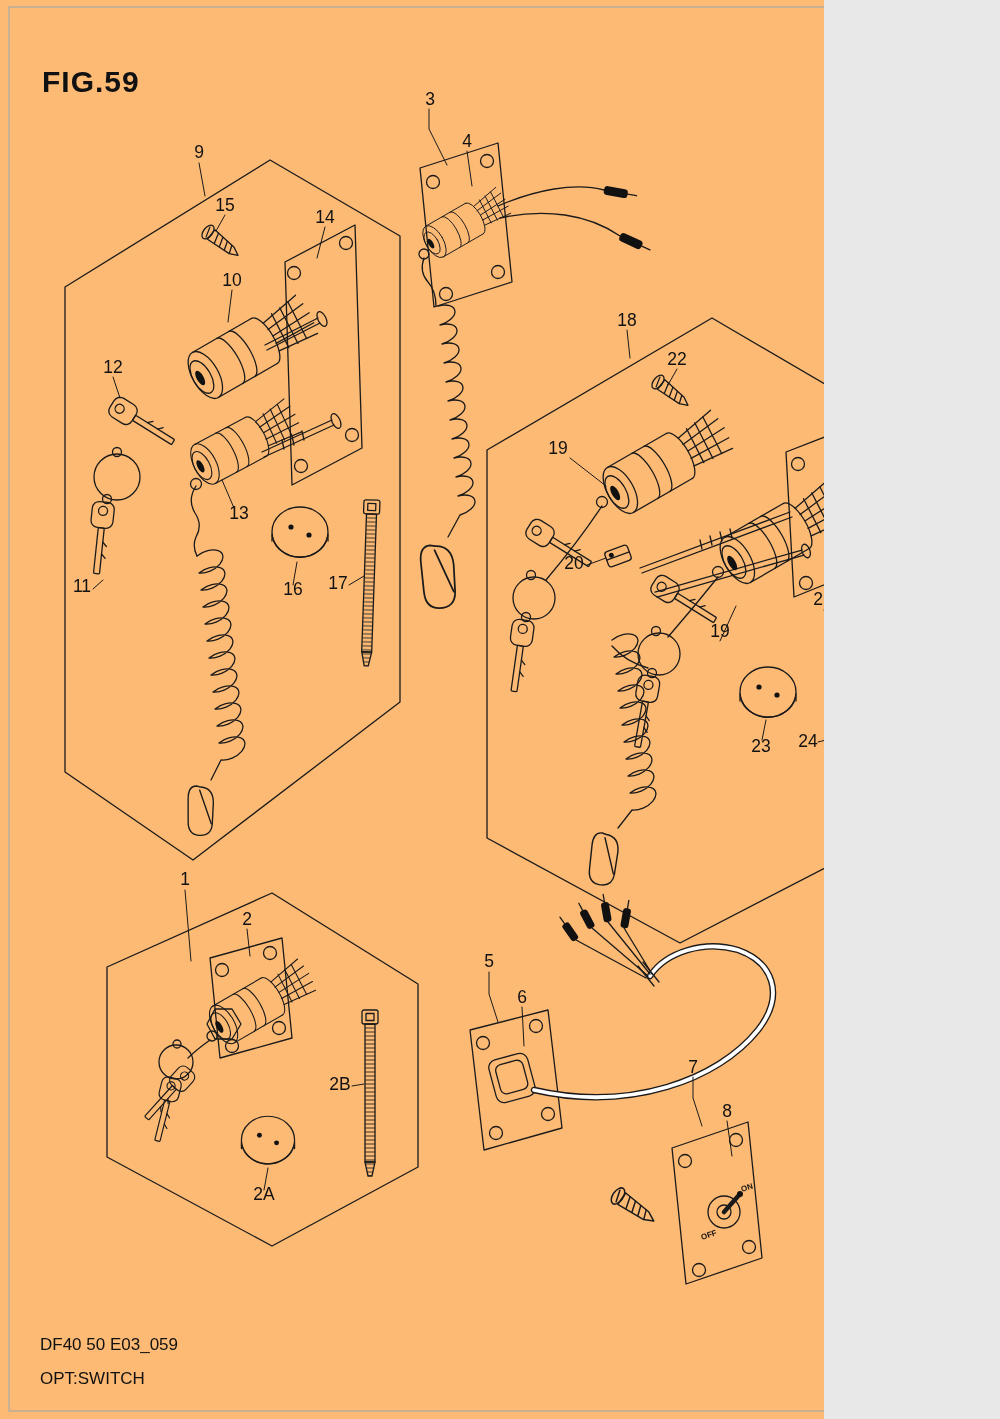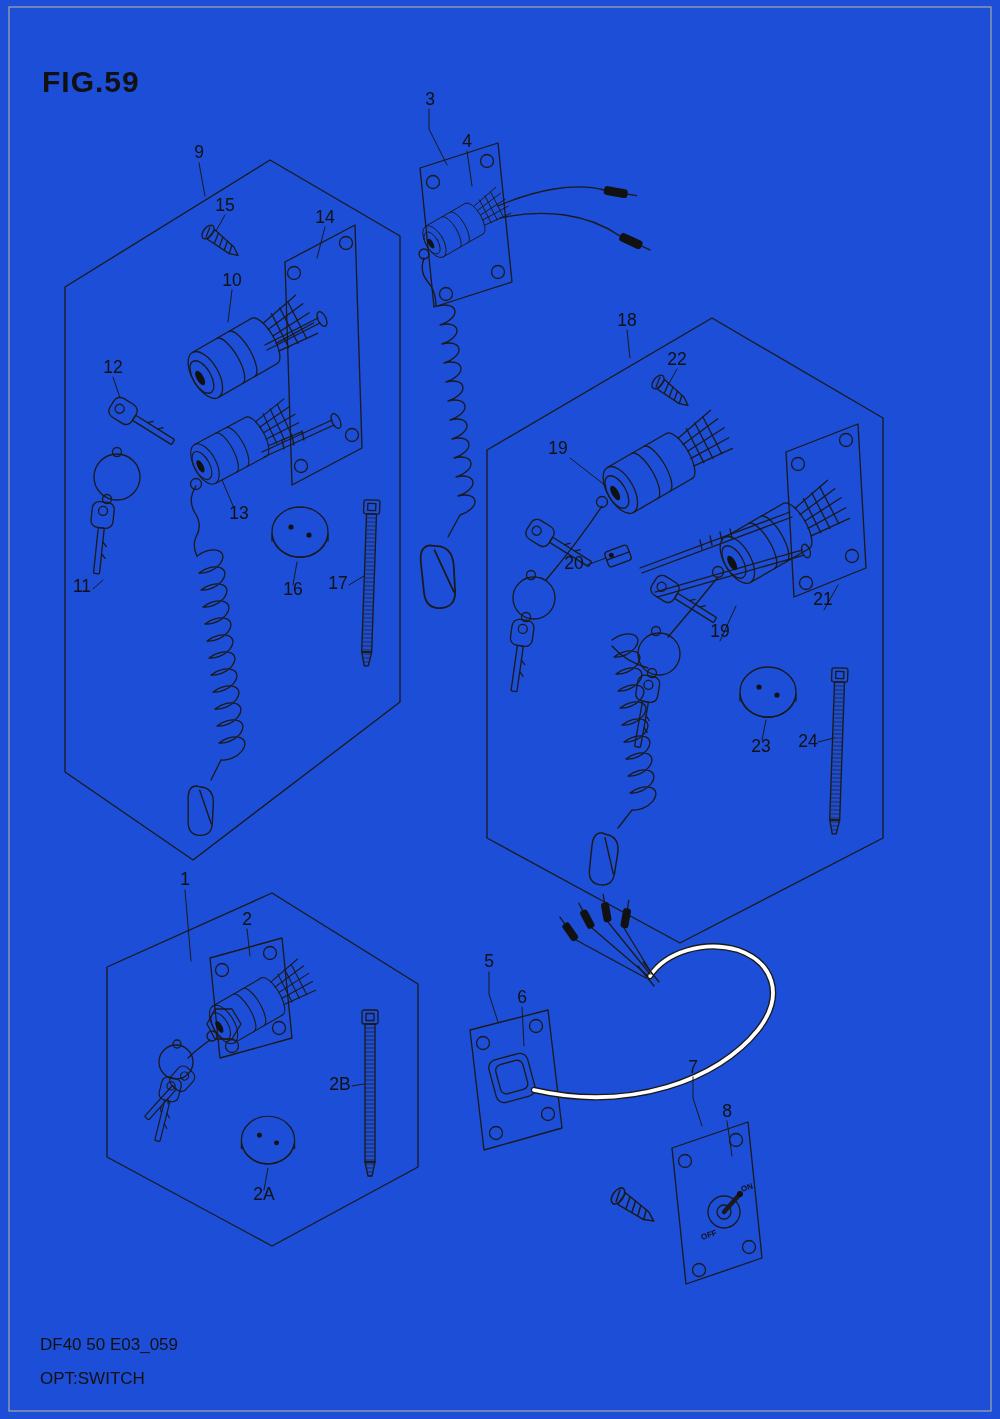--- a/index.html
+++ b/index.html
@@ -1,17 +1,17 @@
 <!DOCTYPE html>
 <html><head>
 <meta charset="utf-8">
 <style>
   html,body { margin:0; padding:0; background:#e8e8e8; }
   .page {
-    position:relative; width:1000px; height:1419px; background:#1d4ed8;
+    position:relative; width:824px; height:1419px; background:#fdba74;
     font-family:"Liberation Sans", sans-serif; overflow:hidden;
   }
   .page svg { position:absolute; left:0; top:0; }
   svg text { fill:#111; stroke:none; font-family:"Liberation Sans", sans-serif; }
   .fig-title { font-size:30px; font-weight:bold; letter-spacing:1px; }
   .footer-text { font-size:17px; }
   .tiny-label { font-size:8px; font-weight:bold; }
 </style>
 </head>
 <body>

